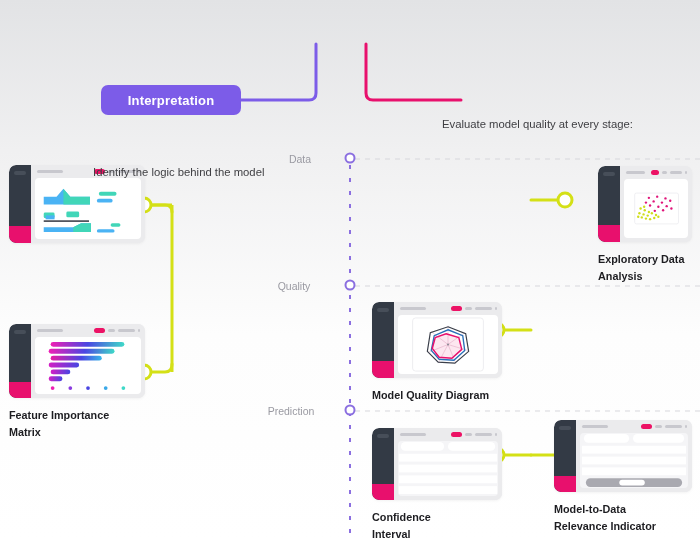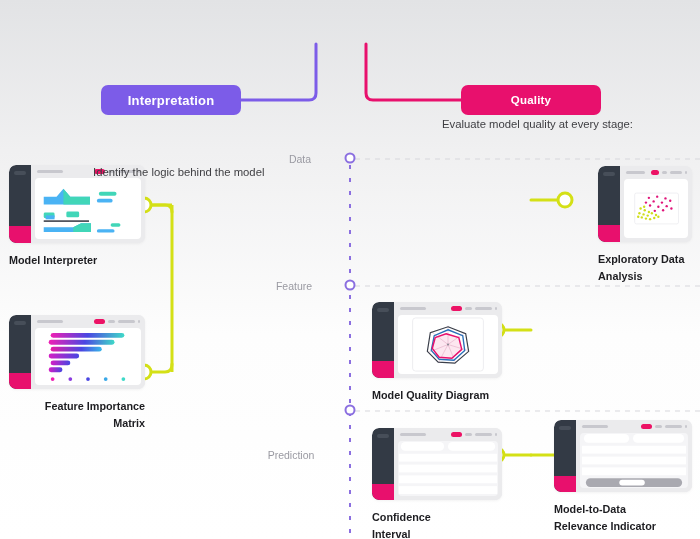--- a/index.html
+++ b/index.html
@@ -52,21 +52,21 @@
   .stage-label {
     position: absolute;
     font-size: 10.5px;
     color: #9a9aa2;
     z-index: 6;
     text-align: center;
     white-space: nowrap;
   }
   #stage-data { left: 268px; top: 153px; width: 64px; }
   #stage-training { left: 256px; top: 280px; width: 76px; }
-  #stage-prediction { left: 250px; top: 405px; width: 82px; margin-top: 44px; }
+  #stage-prediction { left: 250px; top: 405px; width: 82px; }
 
   
   .card { position: absolute; z-index: 5; }
   .card .frame {
     position: relative;
     border-radius: 7px;
     background: #ebebed;
     overflow: hidden;
     box-shadow: 0 1px 3px rgba(0,0,0,.05);
     display: flex;
@@ -111,21 +111,21 @@
     font-weight: bold;
     color: #1d1d21;
     line-height: 1.55;
     white-space: pre-line;
   }
 
   
   #card-model-interpreter { left: 9px; top: 165px; width: 136px; }
   #card-model-interpreter .frame { height: 78px; }
 
-  #card-feature-importance { left: 9px; top: 315px; width: 136px; text-align: right; }
+  #card-feature-importance { left: 9px; top: 324px; width: 136px; }
   #card-feature-importance .frame { height: 74px; }
 
   #card-eda { left: 554px; top: 166px; width: 138px; padding-left: 44px; }
   #card-eda .frame { height: 76px; }
 
   #card-mqd { left: 372px; top: 295px; width: 130px; margin-top: 7px; }
   #card-mqd .frame { height: 76px; }
 
   #card-confidence { left: 372px; top: 428px; width: 130px; }
   #card-confidence .frame { height: 72px; }
@@ -197,27 +197,24 @@
     <circle cx="350" cy="285" r="4.5" fill="#ffffff" stroke="#8b6fe0" stroke-width="2"></circle>
     <circle cx="350" cy="410" r="4.5" fill="#ffffff" stroke="#8b6fe0" stroke-width="2"></circle>
   </svg>
 
 
   <div class="chip" id="interp-chip">
     <span>Interpretation</span>
   </div>
   <div class="branch-caption" id="interp-caption">Identify the logic behind the model</div>
 
-  <div class="chip" id="quality-chip">
-    <span>Quality</span>
-  </div>
   <div class="branch-caption" id="quality-caption">Evaluate model quality at every stage:</div>
 
   <div class="stage-label" id="stage-data">Data</div>
-  <div class="stage-label" id="stage-training">Feature</div>
+  <div class="stage-label" id="stage-training">Quality</div>
   <div class="stage-label" id="stage-prediction">Prediction</div>
 
   <div class="card" id="card-model-interpreter">
     <div class="frame">
       <div class="rail">
           <div class="rail-foot"></div>
         </div>
       <div class="body">
         <div class="titlebar">
           <div class="tb-pill tb-left"></div>
@@ -238,21 +235,20 @@
             <rect x="31" y="34" width="13" height="6" rx="1.5" fill="#41d6b8"></rect>
             <rect x="8" y="43" width="46" height="1.6" fill="#3b3f4a"></rect>
             <path d="M8,50 h30 l8,-4 h10 v9 h-48 z" fill="#4ab3f4"></path>
             <path d="M38,50 l8,-4 h10 v9 h-18 z" fill="#41d6b8"></path>
             <rect x="76" y="46" width="10" height="3.5" rx="1.75" fill="#41d6b8"></rect>
             <rect x="62" y="52" width="18" height="3.5" rx="1.75" fill="#4ab3f4"></rect>
           </svg>
         </div>
       </div>
     </div>
-    <div class="card-label">Model Interpreter</div>
   </div>
 
   <div class="card" id="card-feature-importance">
     <div class="frame">
       <div class="rail">
           <div class="rail-foot"></div>
         </div>
       <div class="body">
         <div class="titlebar">
           <div class="tb-pill tb-left"></div>

